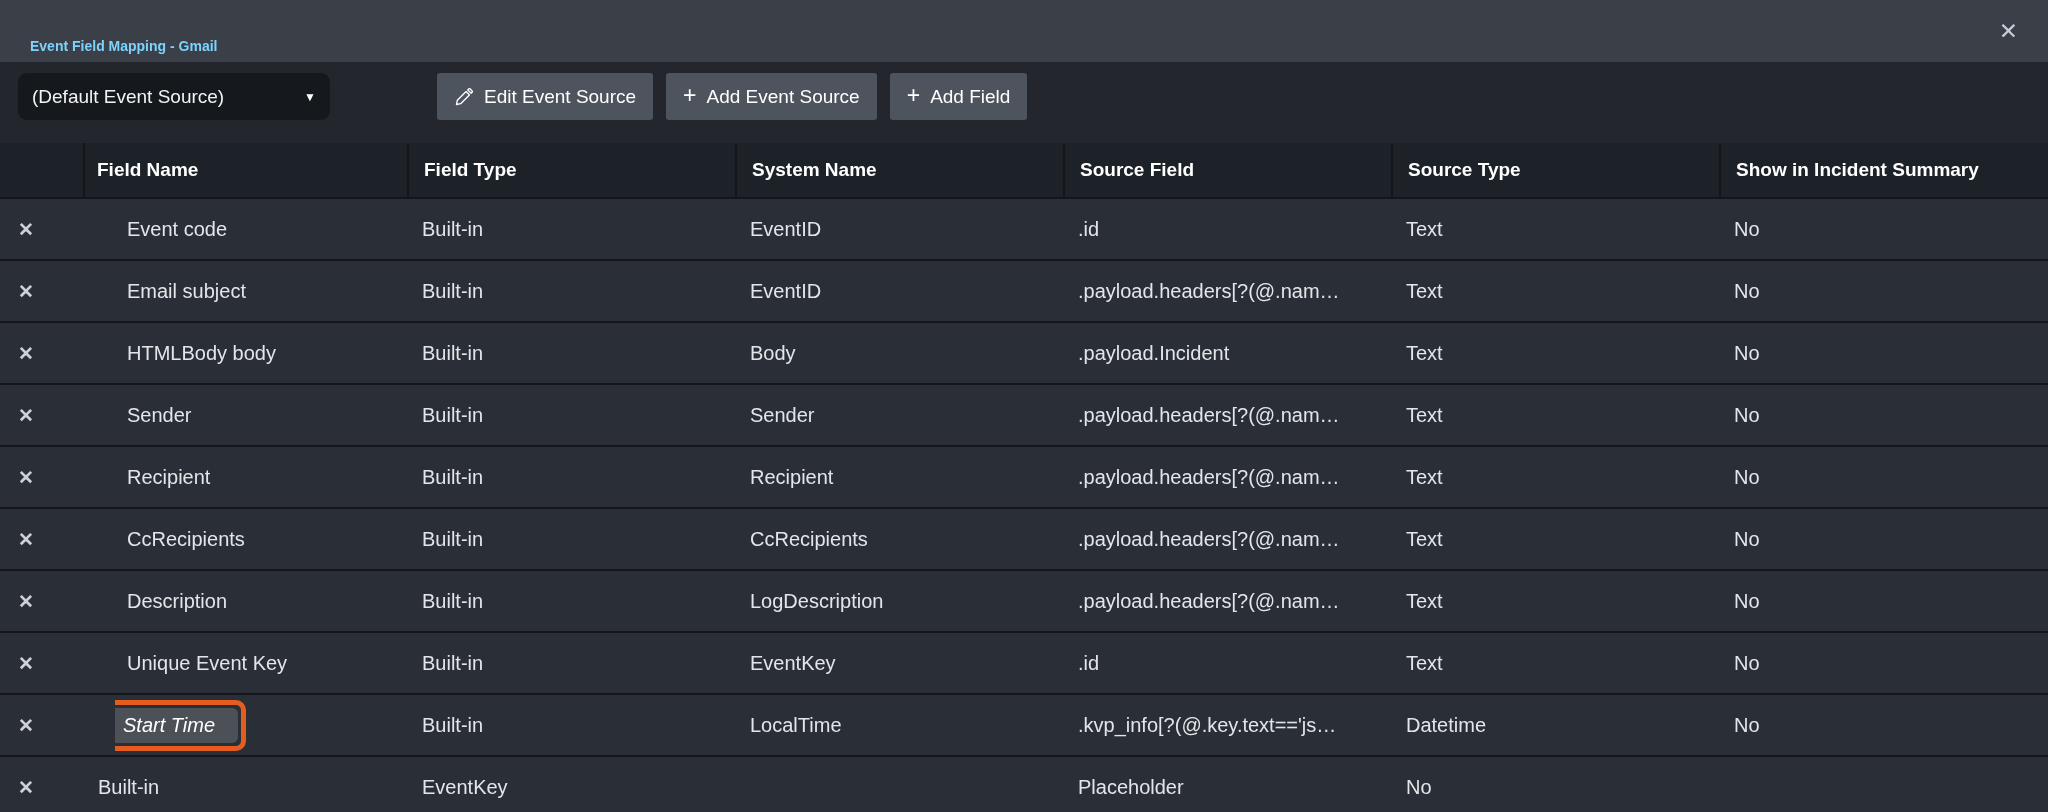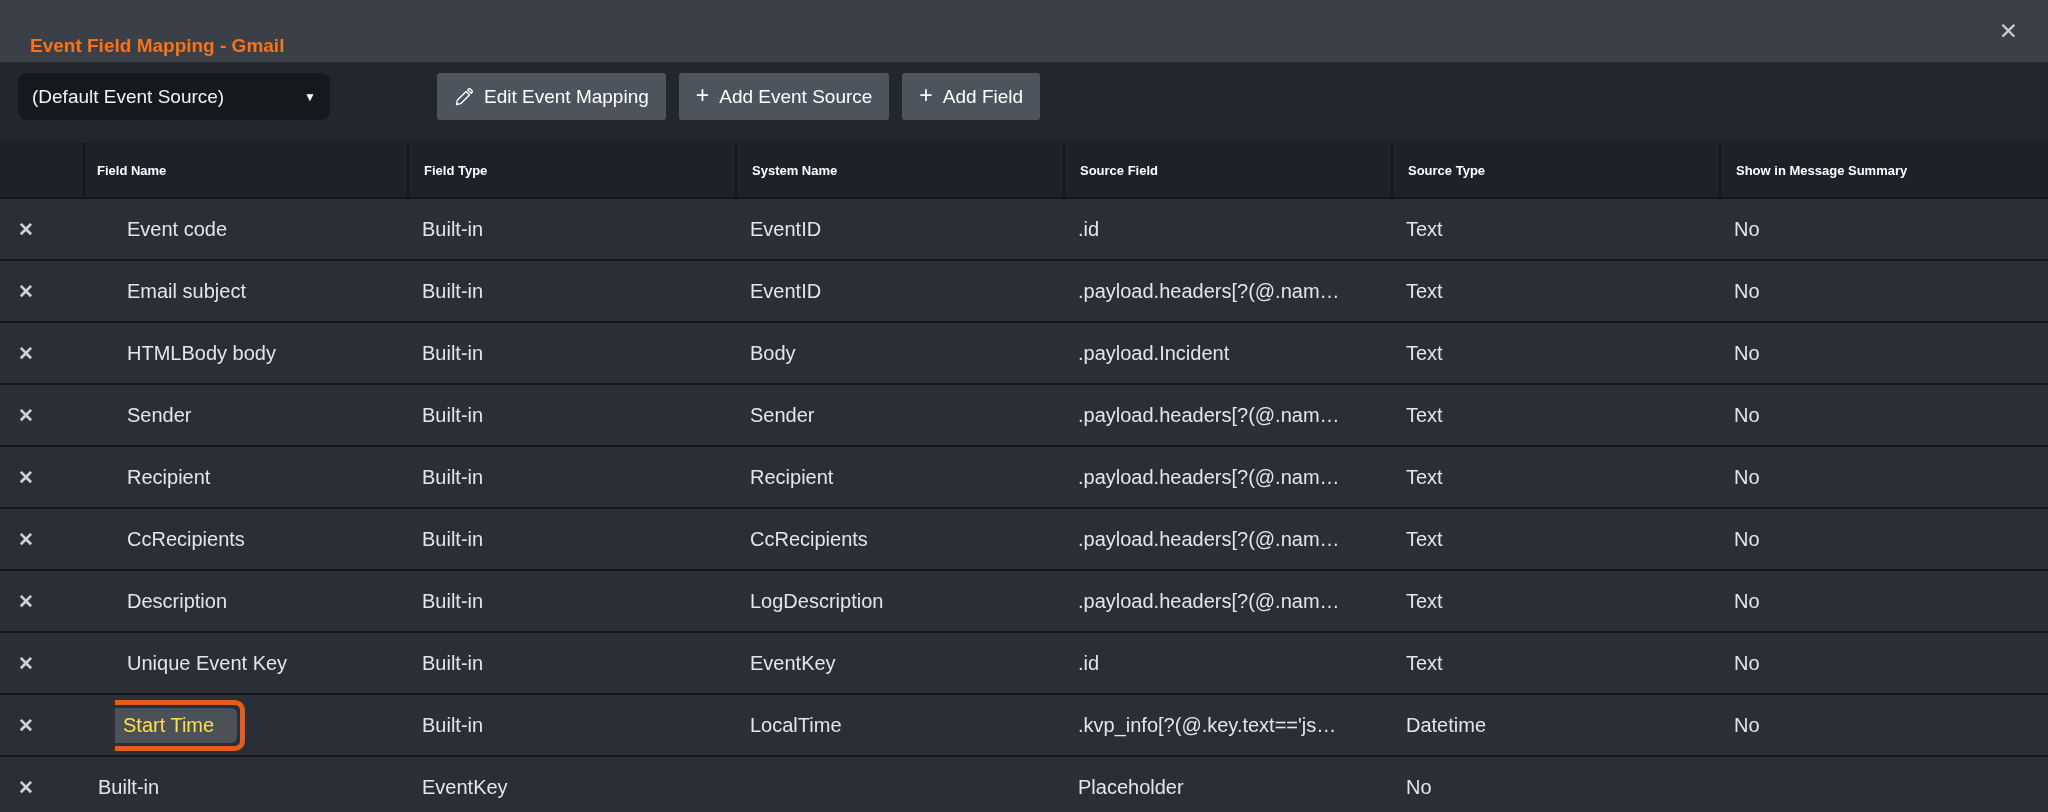--- a/index.html
+++ b/index.html
@@ -6,55 +6,55 @@
     --titlebar-bg:#3a3f48; --page-bg:#23262d; --header-bg:#1d2128; --row-bg:#2a2f37;
     --border:#14161b; --button-bg:#4e545d; --dropdown-bg:#15181d;
     --highlight-orange:#e65c1e; --chip-bg:#4c5057; --cell-text:#e3e6e9;
   }
   *{box-sizing:border-box; margin:0; padding:0;}
   body{font-family:"Liberation Sans", sans-serif; background:#000;}
   .screen{width:2048px; height:812px; background:var(--page-bg); overflow:hidden; position:relative;}
 
   
   .titlebar{height:62px; background:var(--titlebar-bg); display:flex; align-items:center; padding:0 30px;}
-  .titlebar .title{font-size:19px; font-weight:bold; color:#f97316; flex:1;margin-top:30px;}
+  .titlebar .title{font-size:14px; font-weight:bold; color:#7dd3fc; flex:1;margin-top:30px;}
   .titlebar .close{font-size:23px; color:#c9ced6; cursor:pointer; line-height:1;}
 
   
   .toolbar{margin-top:11px; height:47px; display:flex; align-items:center; padding-left:18px;}
   .dropdown{width:312px; height:47px; background:var(--dropdown-bg); border-radius:9px;
     display:flex; align-items:center; justify-content:space-between; padding:0 14px;
     color:#f2f3f5; font-size:19px; cursor:pointer;}
   .dropdown .caret{font-size:12px; color:#ffffff;}
   .btn{height:47px; background:var(--button-bg); border:none; border-radius:3px; color:#ffffff;
     font-family:"Liberation Sans", sans-serif; font-size:19px; display:inline-flex; align-items:center;
     gap:10px; padding:0 17px; cursor:pointer;}
   .btn.first{margin-left:107px;}
   .btn + .btn{margin-left:13px;}
   .btn .plus{font-size:23px; font-weight:400; line-height:1; margin-top:-2px;}
   .btn svg{display:block;}
 
   
   .table{margin-top:23px;}
   .thead, .tr{display:grid; grid-template-columns:83px 324px 328px 328px 328px 328px auto;}
   .thead{height:56px; background:var(--header-bg); border-bottom:2px solid var(--border);}
-  .th{display:flex; align-items:center; padding-left:15px; color:#ffffff; font-size:13px; font-weight:bold;}
+  .th{display:flex; align-items:center; padding-left:15px; color:#ffffff; font-size:19px; font-weight:bold;}
   .th + .th{border-left:2px solid var(--border);}
   .th.th-name{padding-left:12px;}
   .tr{height:62px; background:var(--row-bg); border-bottom:2px solid var(--border); align-items:center;}
   .td{display:flex; align-items:center; padding-left:15px; color:var(--cell-text); font-size:20px; overflow:hidden; white-space:nowrap;}
   .td-x{padding-left:18px;}
   .td-name{padding-left:12px;margin-left:32px;}
   .row-x{color:#ced2d8; font-size:19px; font-weight:bold; cursor:pointer; line-height:1;}
 
   
   .name-wrap{display:inline-flex;}
   .td-name.highlighted .name-wrap{margin-left:-35px; border:5px solid var(--highlight-orange);
     border-radius:10px; padding:3px;}
-  .td-name.highlighted .name{background:var(--chip-bg); border-radius:6px; padding:6px 23px; color:#fde047;}
+  .td-name.highlighted .name{background:var(--chip-bg); border-radius:6px; padding:6px 23px; color:#ffffff;font-style:italic;}
 </style>
 </head>
 <body>
 
 <div class="screen">
 
   <div class="titlebar">
     <span class="title">Event Field Mapping - Gmail</span>
     <span class="close">✕</span>
   </div>
@@ -64,41 +64,41 @@
       <span>(Default Event Source)</span>
       <span class="caret">▼</span>
     </div>
     <button class="btn first">
       <span>
         <svg width="20" height="20" viewBox="0 0 24 24">
           <path d="M14.5 5.5l4 4L8 20l-5 1 1-5L14.5 5.5z" fill="none" stroke="#ffffff" stroke-width="1.6" stroke-linejoin="round"></path>
           <path d="M16.5 3.5l1.3-1.3c.4-.4 1-.4 1.4 0l2.6 2.6c.4.4.4 1 0 1.4L20.5 7.5l-4-4z" fill="none" stroke="#ffffff" stroke-width="1.6" stroke-linejoin="round"></path>
         </svg>
       </span>
-      <span>Edit Event Mapping</span>
+      <span>Edit Event Source</span>
     </button>
     <button class="btn">
       <span class="plus">+</span>
       <span>Add Event Source</span>
     </button>
     <button class="btn">
       <span class="plus">+</span>
       <span>Add Field</span>
     </button>
   </div>
 
   <div class="table">
     <div class="thead">
       <div class="th"></div>
       <div class="th th-name">Field Name</div>
       <div class="th">Field Type</div>
       <div class="th">System Name</div>
       <div class="th">Source Field</div>
       <div class="th">Source Type</div>
-      <div class="th">Show in Message Summary</div>
+      <div class="th">Show in Incident Summary</div>
     </div>
     <div id="tbody">
   <div class="tr">
     <div class="td td-x">
       <span class="row-x">✕</span>
     </div>
     <div class="td td-name">
       <span class="name-wrap">
         <span class="name">Event code</span>
       </span>

